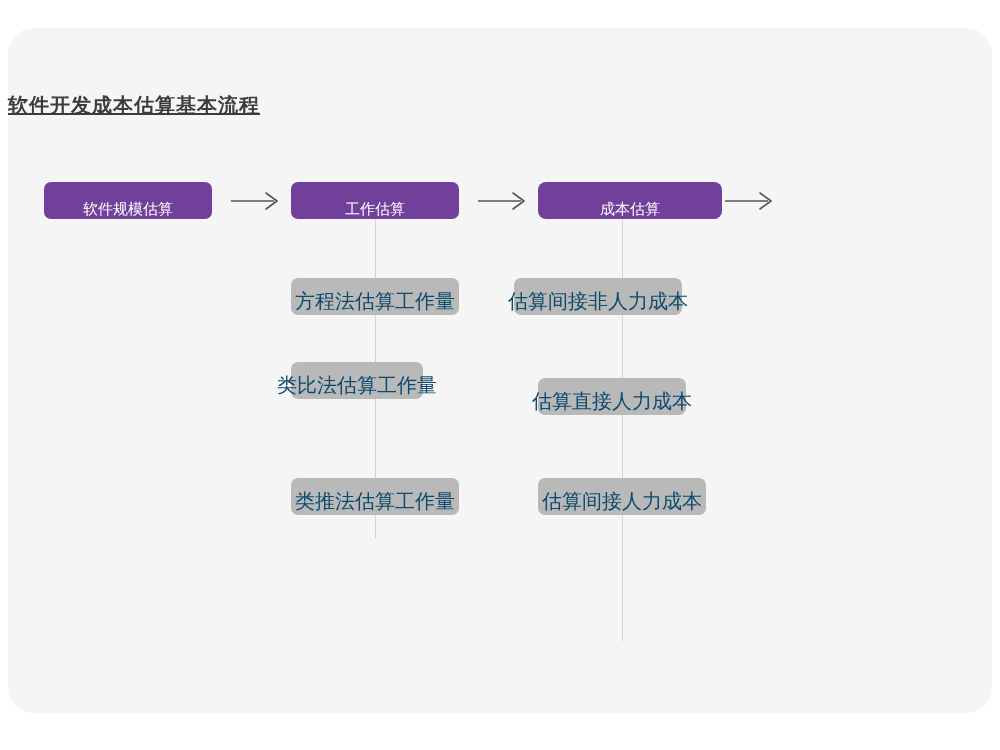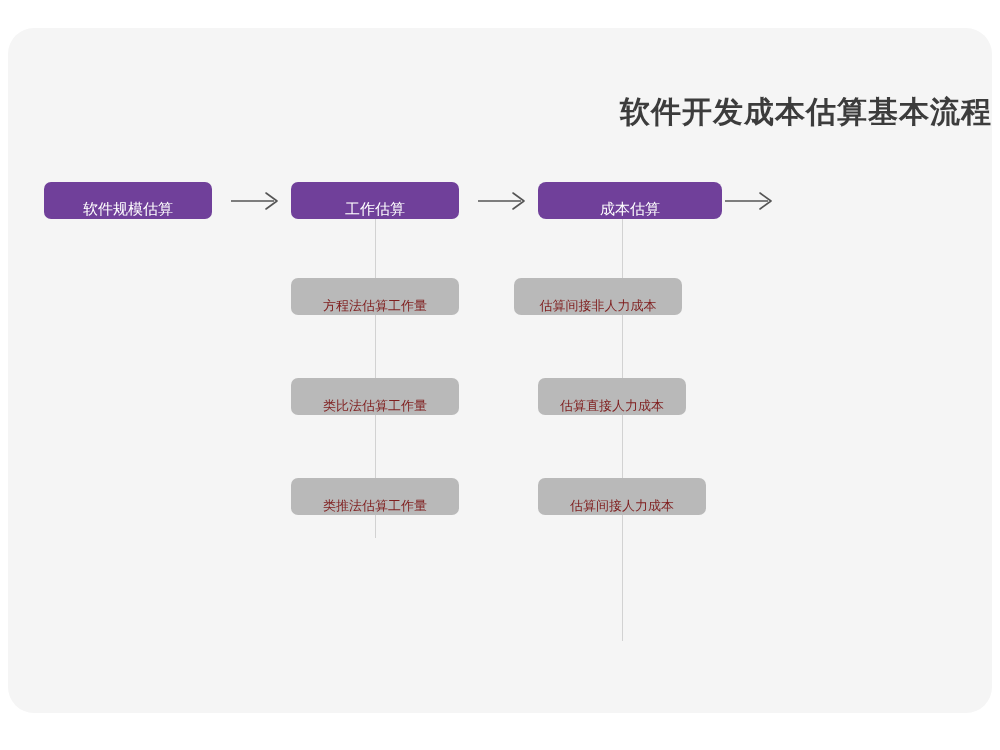--- a/index.html
+++ b/index.html
@@ -23,48 +23,49 @@
     background: #f5f5f5;
     border-radius: 26px;
   }
 
   
   #diagram-title {
     position: absolute;
     left: 0;
     top: 64px;
     width: 984px;
-    text-align: right;
-    font-size: 30px;
+    text-align: left;
+    font-size: 20px;
     font-weight: bold;
     color: #3c3c3c;
     letter-spacing: 1px;
     white-space: nowrap;
+    text-decoration: underline;
   }
 
   
   .node {
     position: absolute;
     height: 37px;
     border-radius: 7px;
     display: flex;
     align-items: flex-end;
     justify-content: center;
     box-sizing: border-box;
     white-space: nowrap;
   }
   .node-primary {
     background: #70409a;
     color: #ffffff;
     font-size: 15px;
   }
   .node-sub {
     background: #b9b9b9;
-    color: #7f1d1d;
-    font-size: 13px;
+    color: #0c4a6e;
+    font-size: 20px;
   }
 
   
   .vline {
     position: absolute;
     width: 1px;
     background: #d2d2d2;
   }
 
   
@@ -118,21 +119,21 @@
       <path d="M1 12 H44" stroke="#555555" stroke-width="1.6" fill="none"></path>
       <path d="M36 4 L47 12 L36 20" stroke="#555555" stroke-width="1.6" fill="none" stroke-linecap="round" stroke-linejoin="round"></path>
     </svg>
   </div>
 
 
   <div class="node node-sub" style="left:283px; top:250px; width:168px;">
     <span>方程法估算工作量</span>
   </div>
 
-  <div class="node node-sub" style="left:283px; top:350px; width:168px;">
+  <div class="node node-sub" style="left:283px; top:334px; width:132px;">
     <span>类比法估算工作量</span>
   </div>
 
   <div class="node node-sub" style="left:283px; top:450px; width:168px;">
     <span>类推法估算工作量</span>
   </div>
 
   <div class="node node-sub" style="left:506px; top:250px; width:168px;">
     <span>估算间接非人力成本</span>
   </div>

